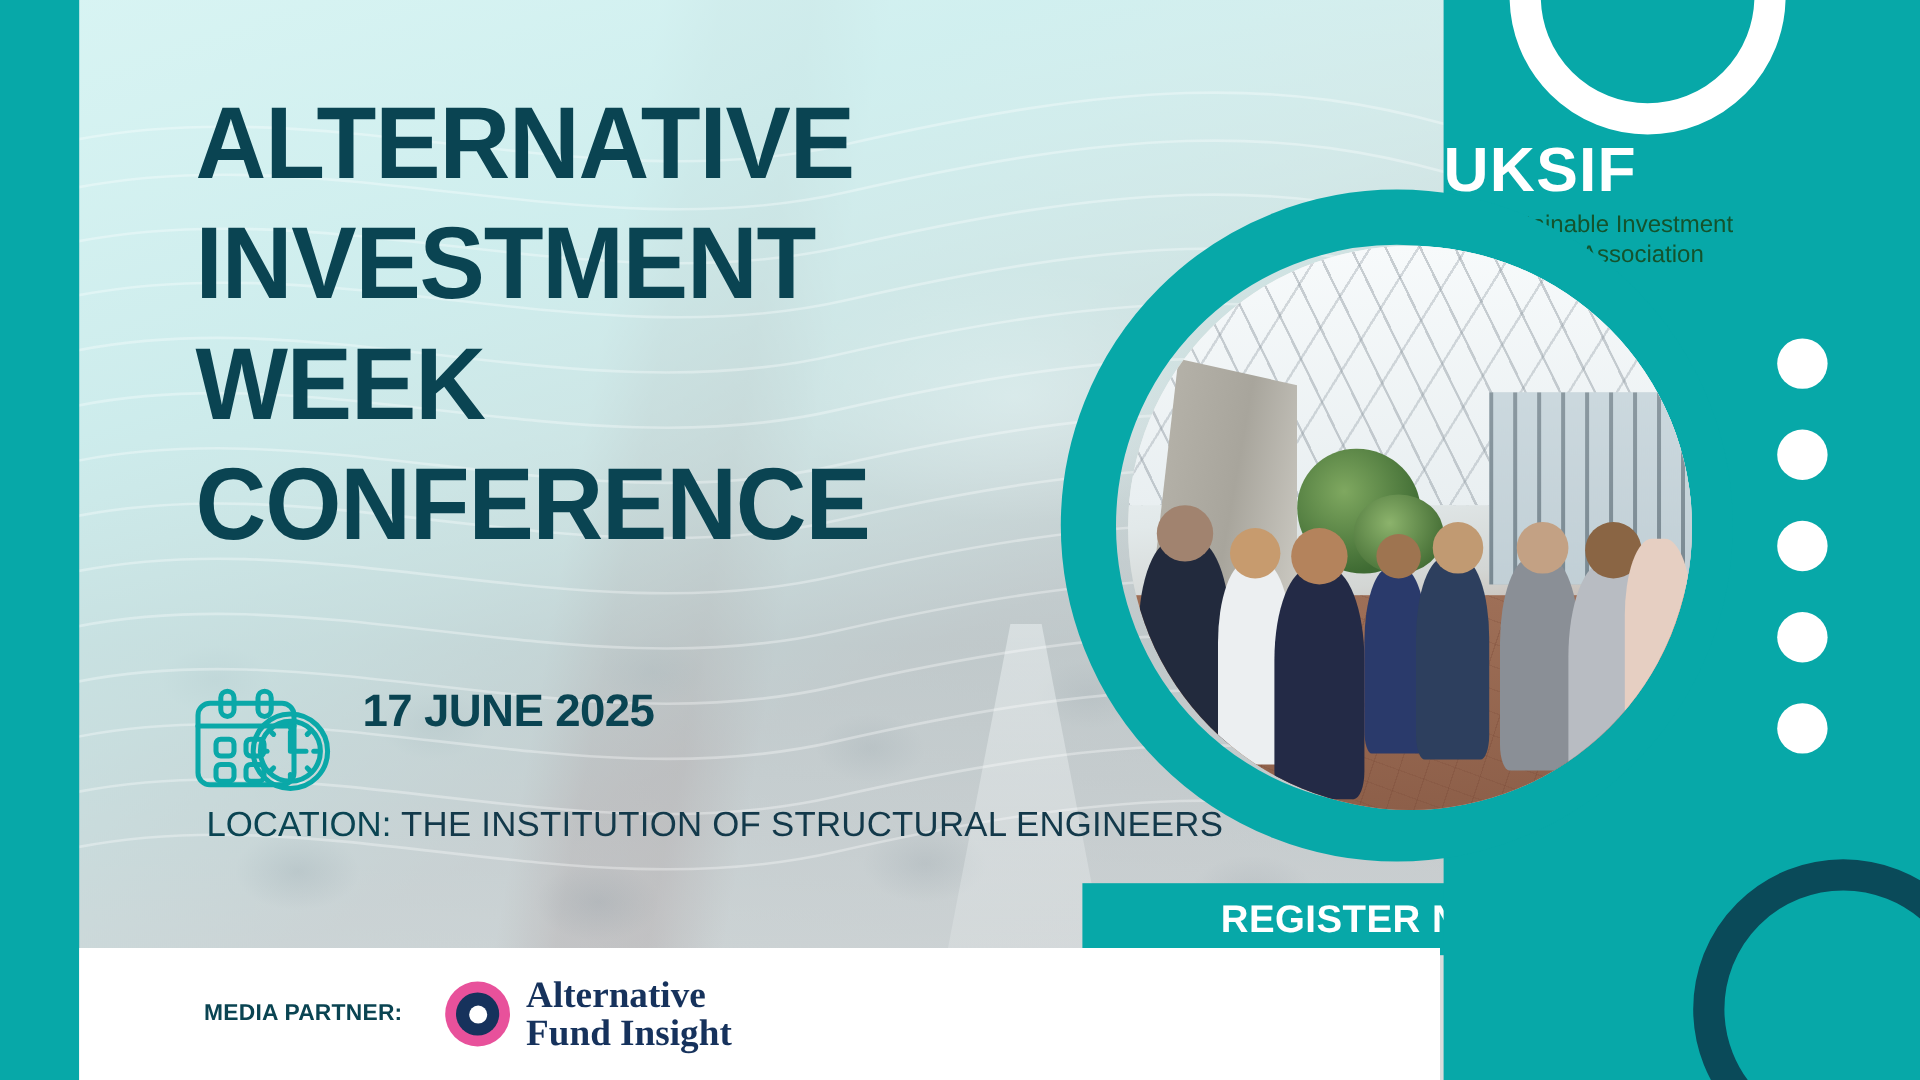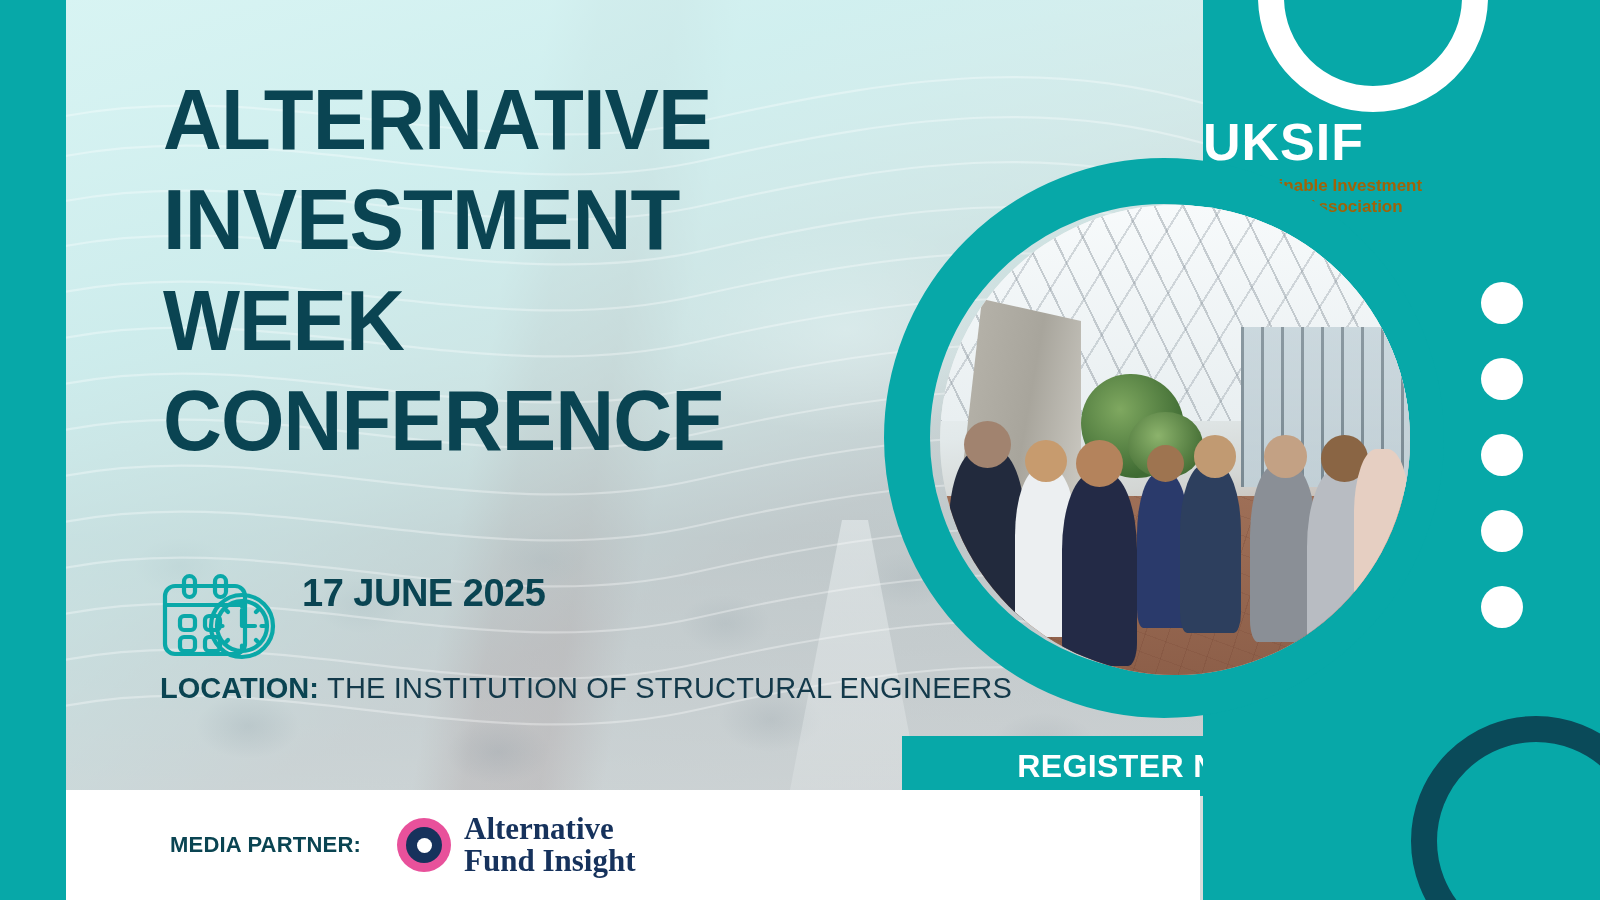--- a/index.html
+++ b/index.html
@@ -146,21 +146,21 @@
     width:230px; height:230px; border-radius:50%;
     border:26px solid #ffffff;
   }
 
   
   .uksif { position:absolute; left:1203px; top:116px; width:397px; text-align:left; }
   .uksif-name {
     color:#fff; font-size:52px; font-weight:bold; letter-spacing:1px; line-height:1;
   }
   .uksif-tag {
-    color:#a16207; font-size:17px; line-height:1.25; margin-top:7px; font-weight:bold;
+    color:#14532d; font-size:20px; line-height:1.25; margin-top:7px; font-weight:normal;
   }
 
   
   .headline {
     position:absolute; left:163px; top:70px; width:760px;
     color:#0a4452;
     font-size:85px; font-weight:bold; line-height:1.18;
     letter-spacing:-1px;
     transform:scaleX(.96); transform-origin:left top;
   }
@@ -170,41 +170,41 @@
   .date-row { position:absolute; left:160px; top:572px; display:flex; align-items:flex-start; }
   .date-text {
     margin-left:24px; color:#0a4452; font-size:38px; font-weight:bold; letter-spacing:-.5px;
   }
 
   
   .location {
     position:absolute; left:160px; top:672px;
     font-size:29px; color:#13394a; white-space:nowrap;
   }
-  .location .lbl { font-weight:bold; color:#0a4452; }
+  .location .lbl { font-weight:normal; color:#0a4452;margin-left:12px; }
   .location .val { font-weight:normal; letter-spacing:.2px;text-align:right; }
 
   
   .register {
     position:absolute; left:902px; top:736px; width:486px; height:60px;
     background:#07a8a8;
     display:flex; align-items:center; justify-content:center;
   }
   .register span {
     color:#fff; font-size:32px; font-weight:bold; letter-spacing:.4px;
   }
 
   
   .bottom-bar {
     position:absolute; left:66px; top:790px; width:1134px; height:110px;
     background:#ffffff;
     display:flex; align-items:center;
   }
   .mp-label {
-    margin-left:104px; color:#0a4452; font-size:22px; font-weight:bold; letter-spacing:.2px;
+    margin-left:104px; color:#0a4452; font-size:19px; font-weight:bold; letter-spacing:.2px;
   }
   .afi-logo { margin-left:36px; display:flex; align-items:center; }
   .afi-mark {
     width:54px; height:54px; border-radius:50%;
     background:#e8519b;
     display:flex; align-items:center; justify-content:center;
   }
   .afi-mark-in {
     width:36px; height:36px; border-radius:50%; background:#16325c;
     display:flex; align-items:center; justify-content:center;

